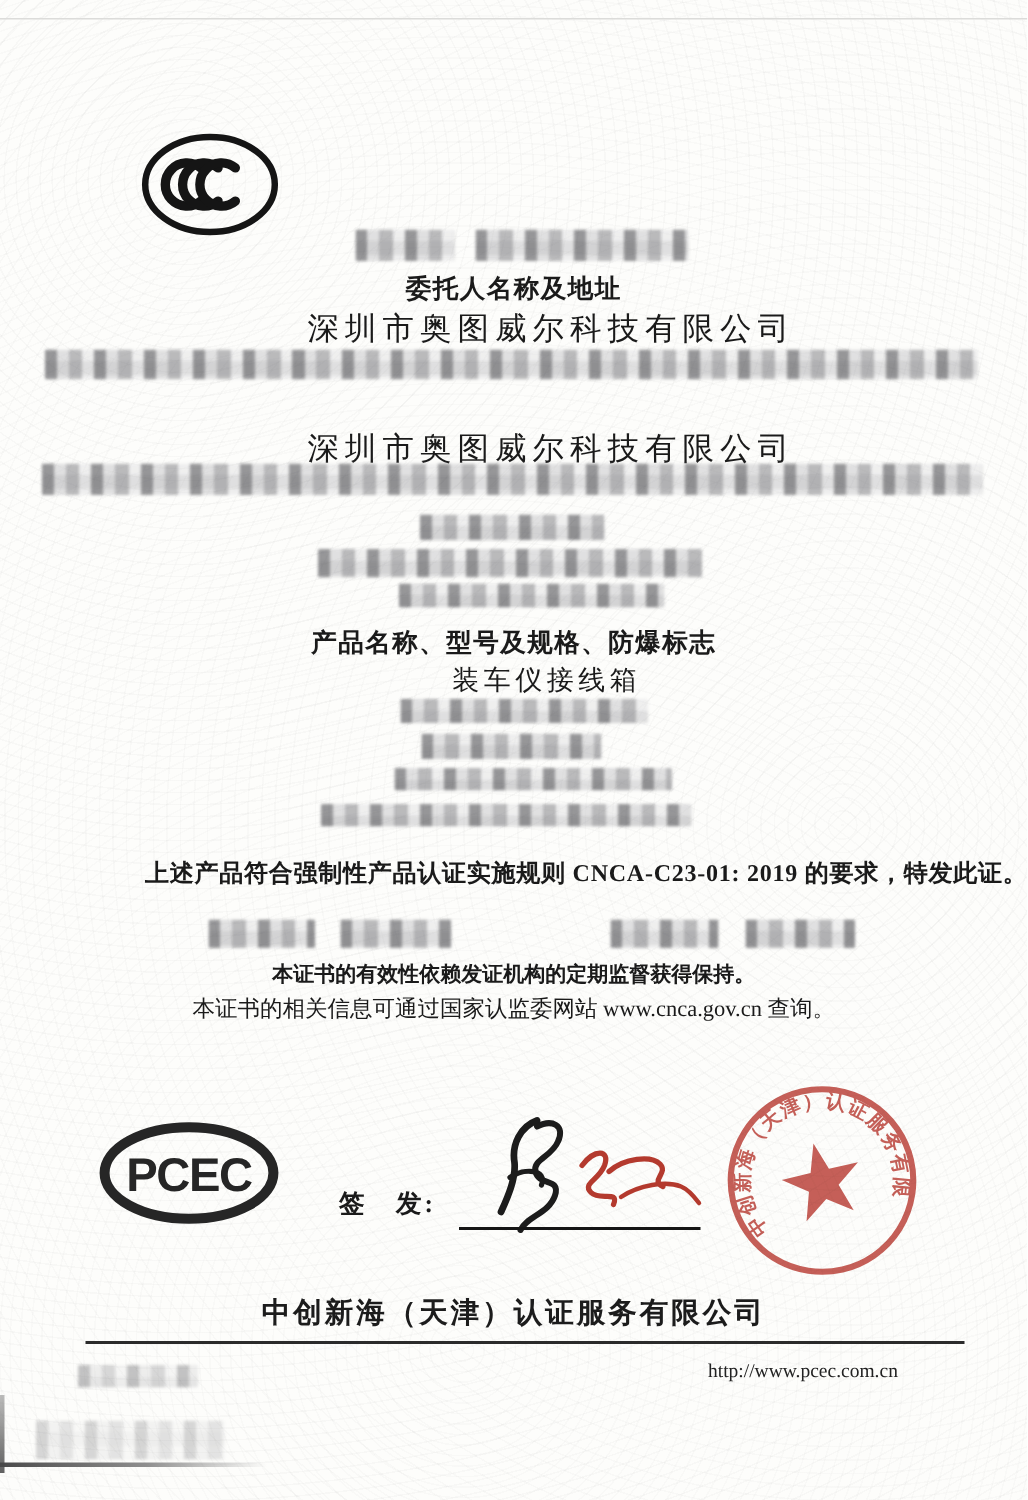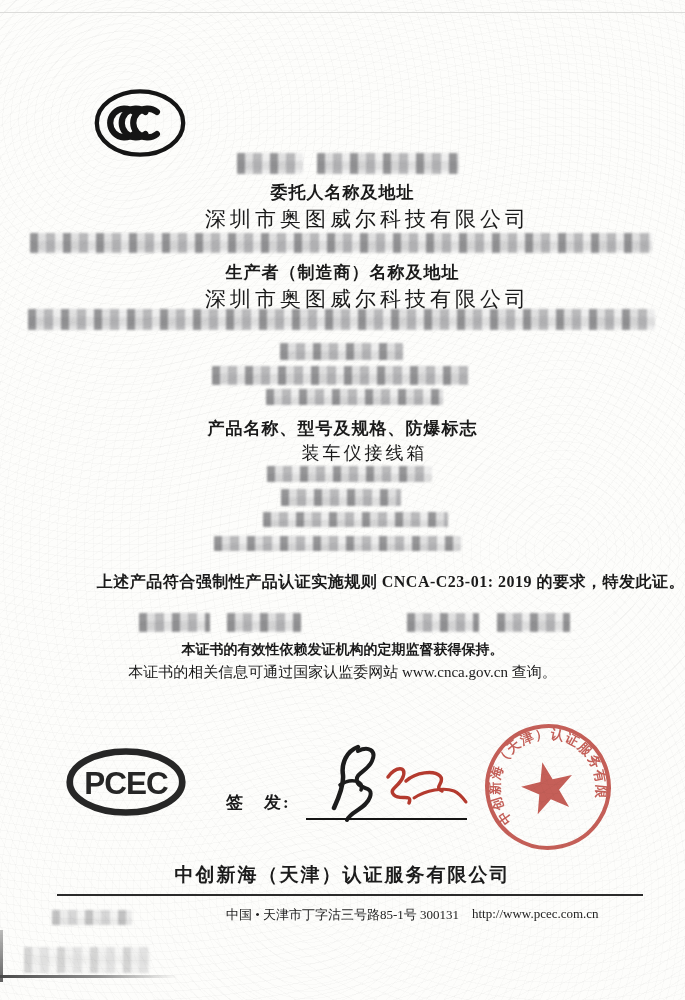--- a/index.html
+++ b/index.html
@@ -72,21 +72,20 @@
   </svg>
 
 
   <div class="redact" style="left:237px; top:153px; width:66px; height:21px;"></div>
   <div class="redact" style="left:317px; top:153px; width:142px; height:21px;"></div>
 
   <div class="row heading" style="top:181px;">委托人名称及地址</div>
   <div class="row company" style="top:205px;">深圳市奥图威尔科技有限公司</div>
   <div class="redact" style="left:30px; top:233px; width:622px; height:20px;"></div>
 
-  <div class="row heading" style="top:261px;">生产者（制造商）名称及地址</div>
   <div class="row company" style="top:285px;">深圳市奥图威尔科技有限公司</div>
   <div class="redact" style="left:28px; top:309px; width:627px; height:21px;"></div>
 
   <div class="redact" style="left:280px; top:343px; width:123px; height:17px;"></div>
   <div class="redact" style="left:212px; top:366px; width:256px; height:19px;"></div>
   <div class="redact" style="left:266px; top:389px; width:177px; height:16px;"></div>
 
   <div class="row heading" style="top:417px;">产品名称、型号及规格、防爆标志</div>
   <div class="row" style="top:441px; font-size:18px; letter-spacing:3px;margin-left:22px;">装车仪接线箱</div>
   <div class="redact" style="left:267px; top:466px; width:165px; height:16px;"></div>
@@ -134,20 +133,19 @@
     <text font-size="13" fill="#bf4a42" font-weight="bold" letter-spacing="1">
       <textPath href="#stampArc" startOffset="0" textLength="226" lengthAdjust="spacing">中创新海（天津）认证服务有限公司</textPath>
     </text>
   </svg>
 
   <div class="row issuer-name" style="top:862px;">中创新海（天津）认证服务有限公司</div>
 
   <div class="hr-line" style="left:57px; top:894px; width:586px; height:2px;"></div>
 
   <div class="redact redact--light" style="left:52px; top:910px; width:80px; height:15px;"></div>
-  <div class="row footer-text" style="top:906px;">中国 • 天津市丁字沽三号路85-1号  300131</div>
   <div class="abs footer-text" style="left:472px; top:906px; width:155px; text-align:left;">http://www.pcec.com.cn</div>
 
   <div class="redact redact--faint" style="left:24px; top:947px; width:126px; height:26px;"></div>
   <div class="scan-edge-bottom"></div>
   <div class="scan-edge-left"></div>
 
 </div>
 
 </body></html>

